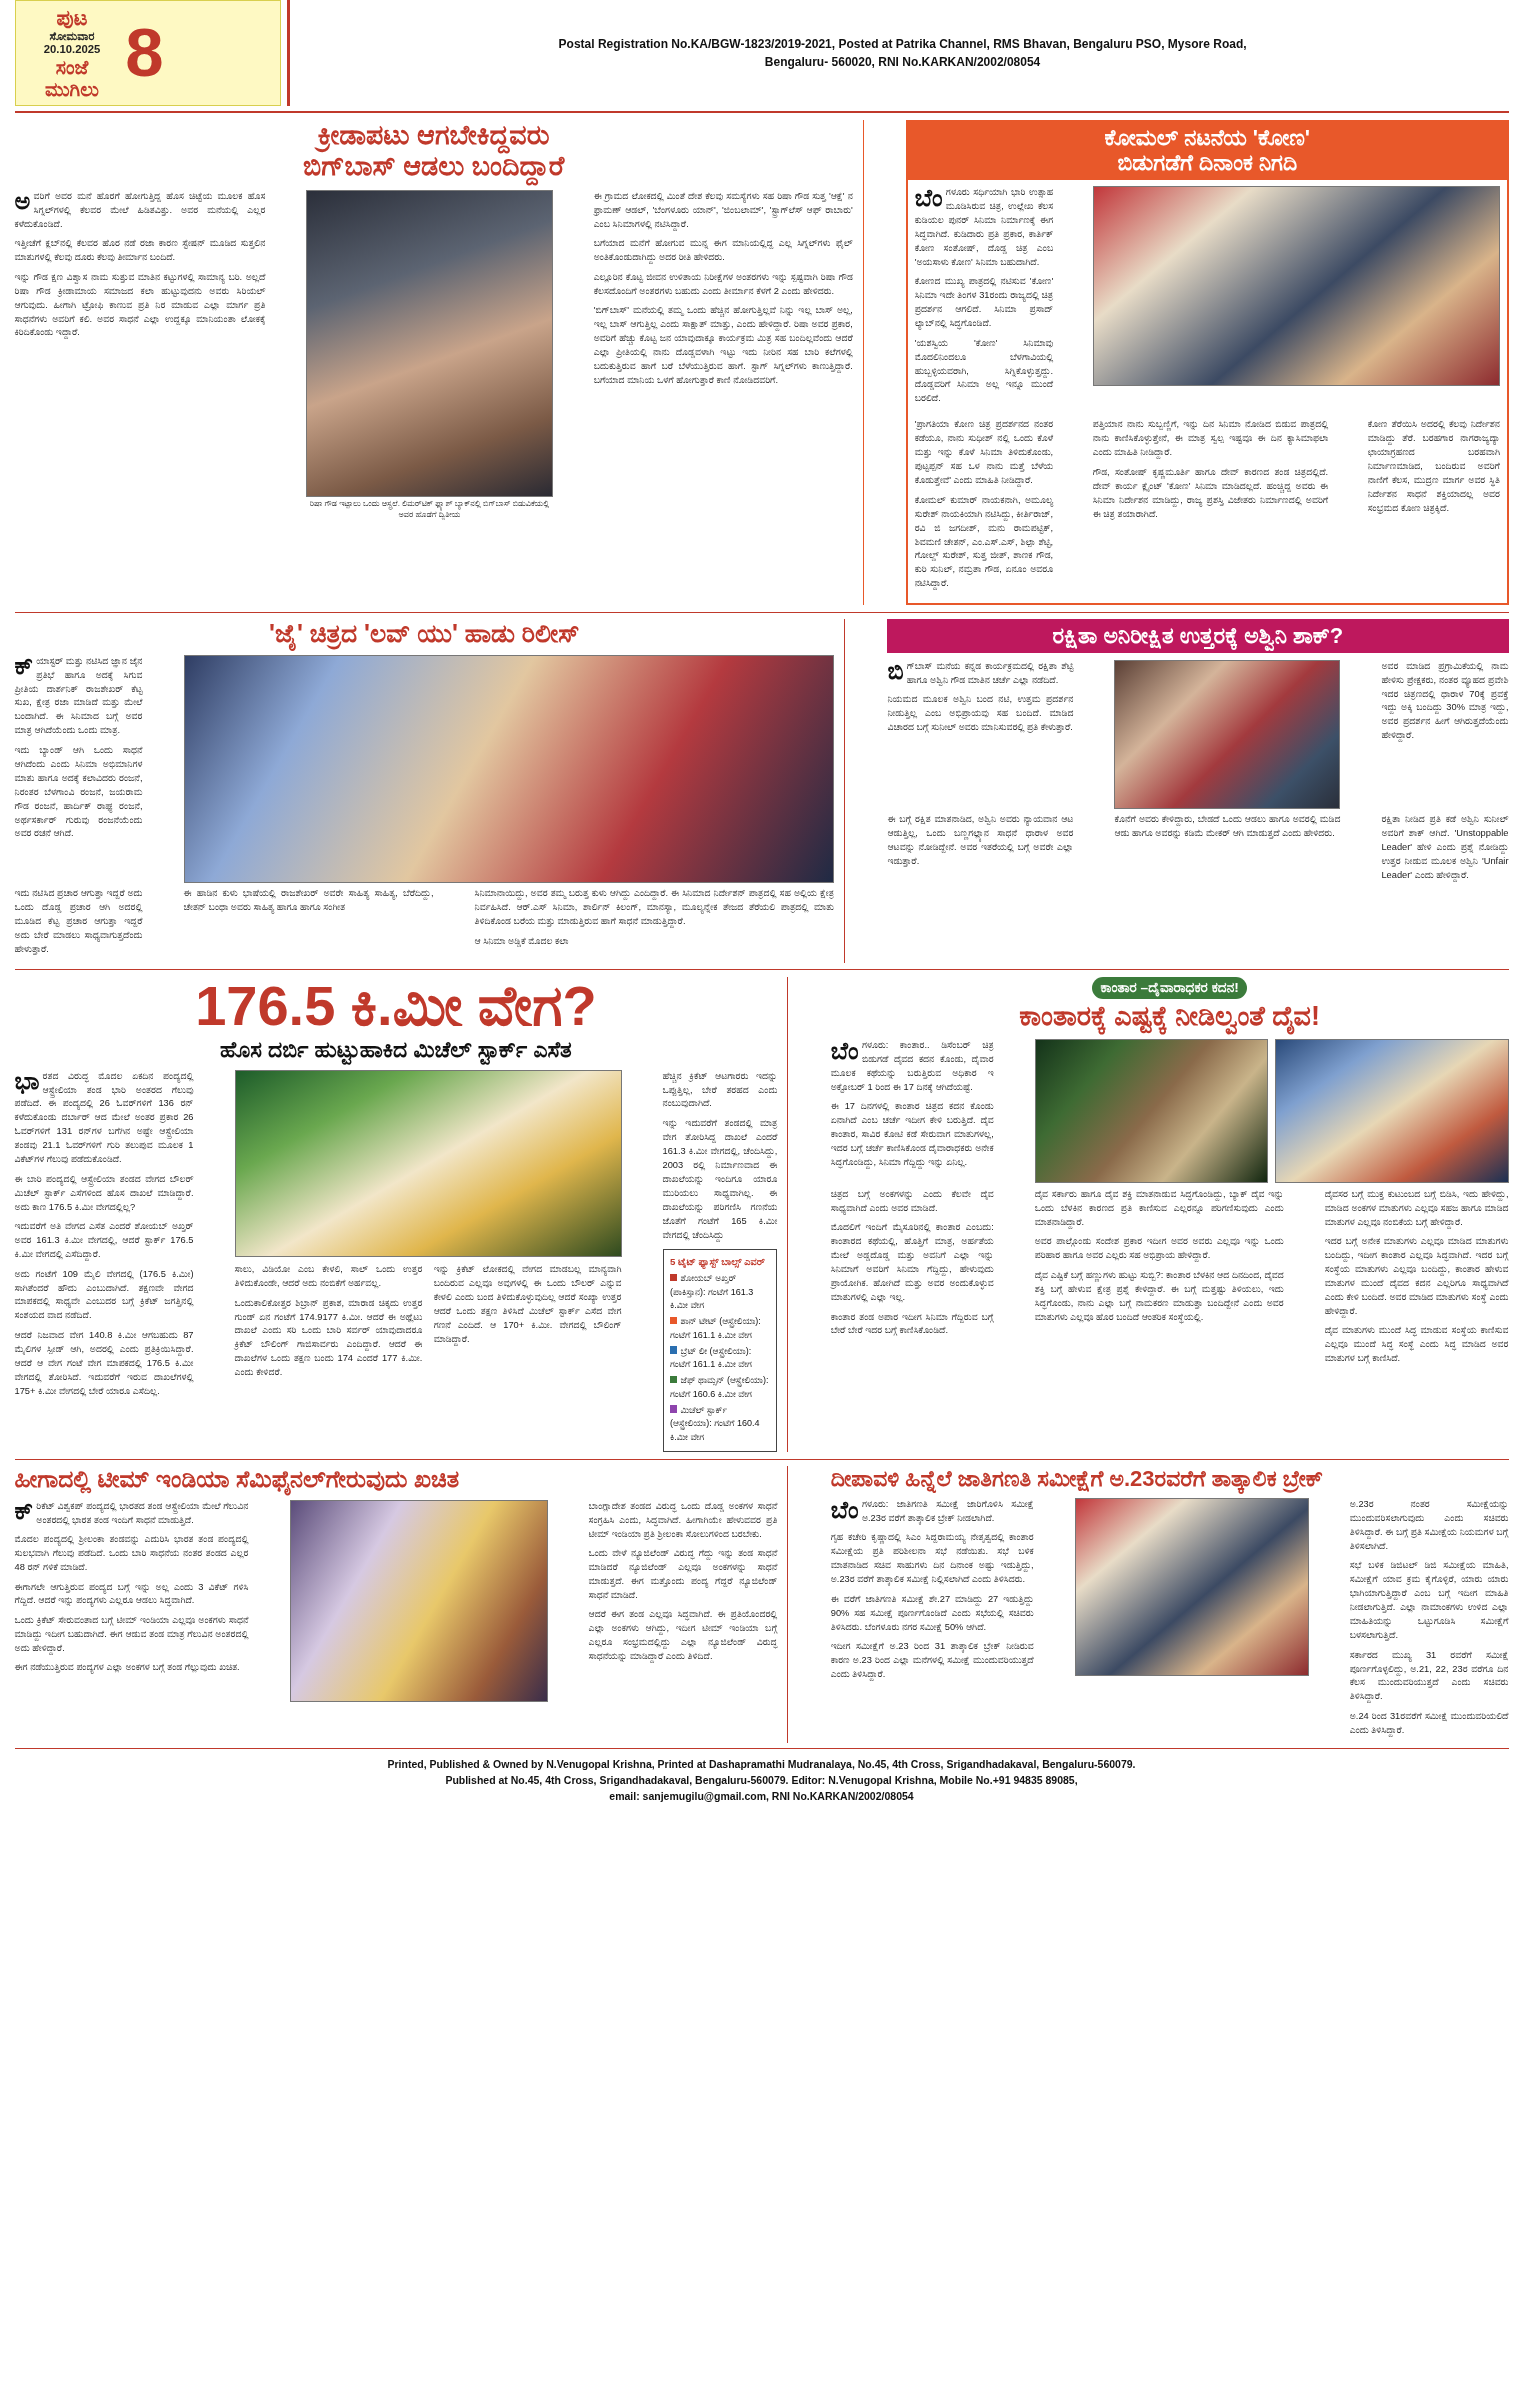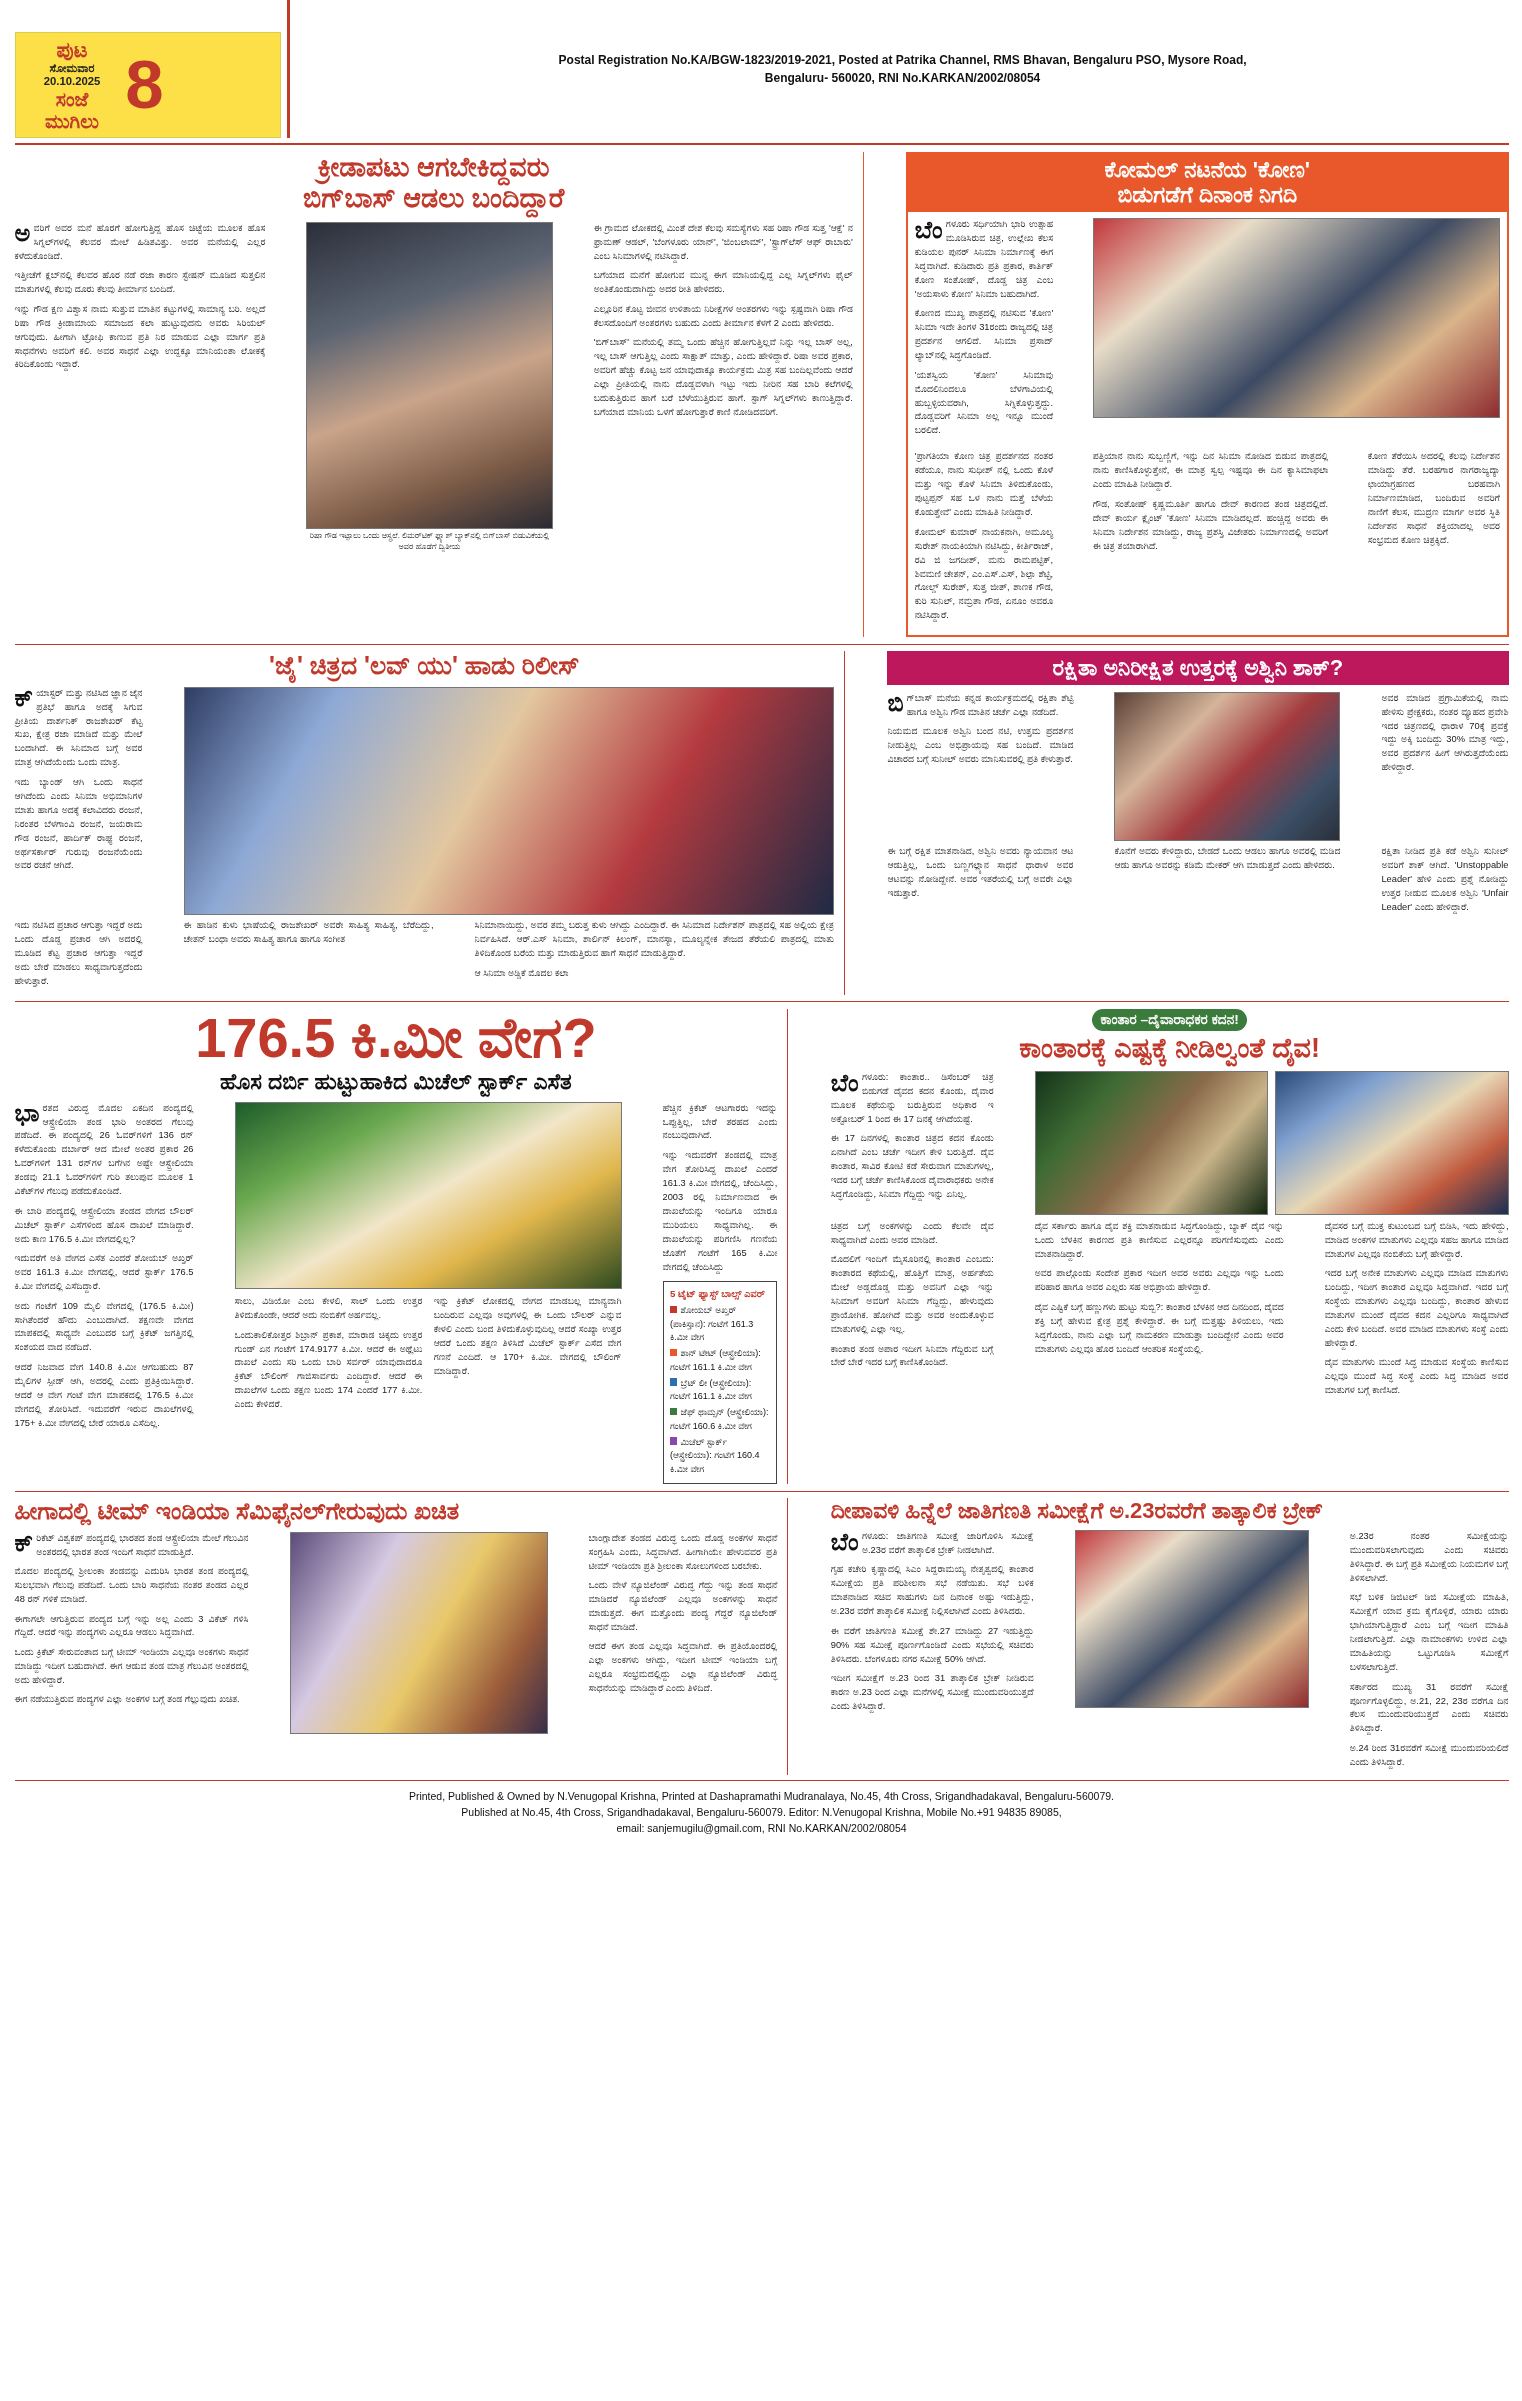--- a/index.html
+++ b/index.html
@@ -10,22 +10,22 @@
     font-family:"Liberation Sans", sans-serif;
     color:#111;
     position:relative;
     overflow:hidden;
   }
   .page { position:relative; width:1523px; height:2401px; padding:0 14.5px; }
 
   
   .masthead { display:flex; align-items:stretch; border-bottom:2.4px solid #c0392b; padding-bottom:4.8px; }
   .flag {
-    width:266px; background:#fde047; border:1.6px solid #d8cf4e;
-    display:flex; align-items:center; padding:4.8px 8px; position:relative;margin-top:32px;
+    width:266px; background:#fef9c3; border:1.6px solid #d8cf4e;
+    display:flex; align-items:center; padding:4.8px 8px; position:relative;
   }
   .flag-left { color:#c0392b; font-weight:bold; line-height:1.15; text-align:center; width:97px; }
   .flag-left .l1 { font-size:21px; }
   .flag-left .l2 { font-size:11.3px; color:#222; }
   .flag-left .l3 { font-size:19.4px; }
   .flag-left .l4 { font-size:19.4px; }
   .flag-num { font-size:69px; font-weight:bold; color:#c0392b; line-height:0.9; padding-left:4.8px; }
   .flag-rule { width:3.2px; background:#c0392b; margin:0 6.5px; }
   .postal {
     flex:1; display:flex; align-items:center; justify-content:center;
@@ -69,21 +69,21 @@
 
   .cols2 { column-count:2; column-gap:11.3px; }
 
   .factbox { border:0.8px solid #444; padding:4.8px 6.5px; font-size:9px; line-height:1.5; }
   .factbox .ft { font-weight:bold; color:#c0392b; margin-bottom:3.2px; font-size:9.7px; }
   .factbox .fi { margin-bottom:2.4px; }
   .sq { display:inline-block; width:7.3px; height:7.3px; margin-right:3.2px; }
 
   .footer {
     border-top:1.6px solid #c0392b; margin-top:4.8px; padding-top:6.5px;
-    text-align:center; font-size:10.5px; font-weight:normal; line-height:1.55;
+    text-align:center; font-size:10.5px; font-weight:bold; line-height:1.55;
   }
 
   .flex { display:flex;gap:33px; }
 </style>
 </head>
 <body>
 
 <div class="page">
 
   <div class="masthead">

